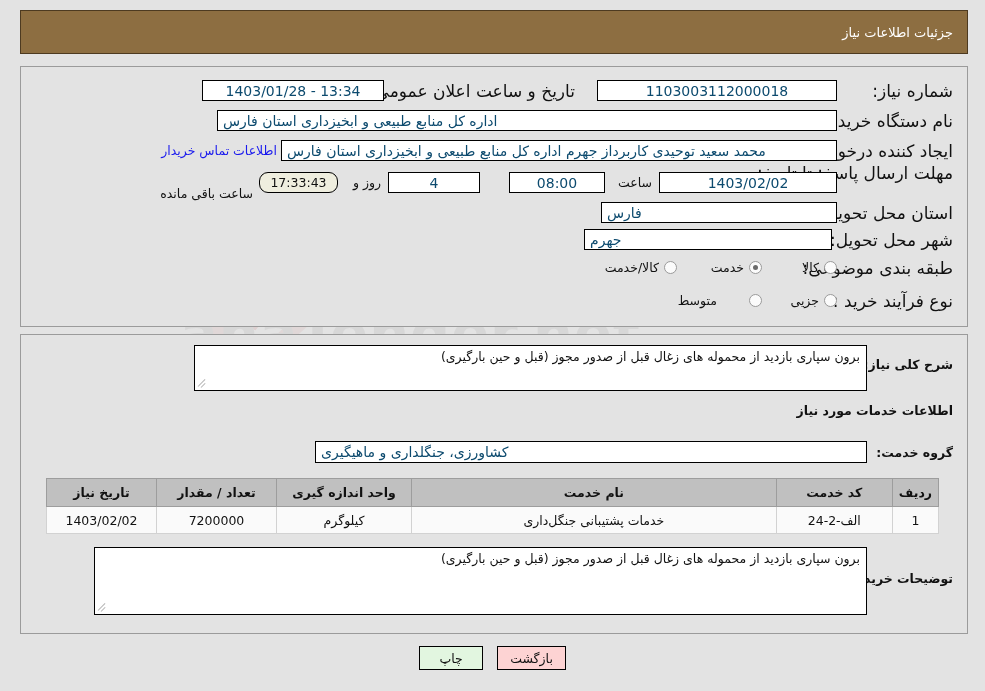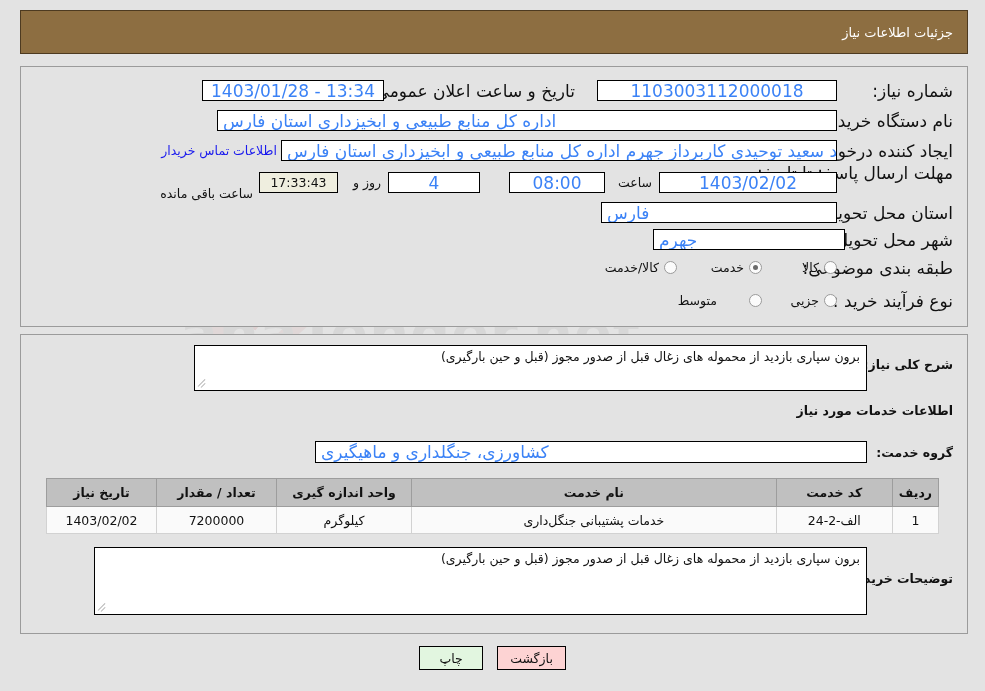--- a/index.html
+++ b/index.html
@@ -61,21 +61,21 @@
     border: 1px solid #9b9b9b; z-index: 2;
   }
   #panel-top    { left: 20px; top: 66px;  width: 948px; height: 261px; }
   #panel-bottom { left: 20px; top: 334px; width: 948px; height: 300px; }
   .lbl {
     position: absolute; text-align: right; font-size: 17px; color: #111;
     line-height: 15px; white-space: nowrap;
   }
   .fld {
     position: absolute; background: #ffffff; border: 1px solid #000;
-    font-size: 17px; color: #3b82f6;
+    font-size: 14px; color: #0c4a6e;
     display: flex; align-items: center;
     padding: 0 5px; height: 21px; overflow: hidden; white-space: nowrap;
   }
   .fld.right { justify-content: flex-end; }
   .fld.ltr { direction: ltr; justify-content: center; font-family: "DejaVu Sans", sans-serif; }
   .timer {
     position: absolute; background: #efeedf; border: 1px solid #000;
     font-size: 12.5px; height: 21px; display: flex; align-items: center;
     justify-content: center; direction: ltr; color: #111;
   }
@@ -181,28 +181,28 @@
     <div class="lbl" style="right:14px; top:77px; width:118px;">ایجاد کننده درخواست:</div>
     <div class="fld right" style="right:130px; top:73px; width:556px;">محمد سعید توحیدی کاربرداز جهرم اداره کل منابع طبیعی و ابخیزداری استان فارس</div>
     <div class="link" style="right:690px; top:73px;">اطلاعات تماس خریدار</div>
 
     <div class="lbl" style="right:14px; top:98px; width:112px; line-height:16px;">مهلت ارسال پاسخ: تا تاریخ:</div>
     <div class="fld ltr" style="right:130px; top:105px; width:178px;">1403/02/02</div>
     <div class="plain" style="right:315px; top:105px;">ساعت</div>
     <div class="fld ltr" style="right:362px; top:105px; width:96px;">08:00</div>
     <div class="fld ltr" style="right:487px; top:105px; width:92px;">4</div>
     <div class="plain" style="right:586px; top:105px;">روز و</div>
-    <div class="timer" style="right:629px; top:105px; width:79px;">17:33:43</div>
+    <div class="timer" style="right:629px; top:105px; width:79px;border-radius:9px;">17:33:43</div>
     <div class="plain" style="right:714px; top:116px;">ساعت باقی مانده</div>
 
     <div class="lbl" style="right:14px; top:139px; width:112px;">استان محل تحویل:</div>
     <div class="fld right" style="right:130px; top:135px; width:236px;">فارس</div>
 
     <div class="lbl" style="right:14px; top:166px; width:112px;">شهر محل تحویل:</div>
-    <div class="fld right" style="right:122px; top:162px; width:192px;">جهرم</div>
+    <div class="fld right" style="right:135px; top:162px; width:248px;">جهرم</div>
 
     <div class="lbl" style="right:14px; top:194px; width:118px;">طبقه بندی موضوعی:</div>
 
     <div class="radio-wrap" style="right:130px; top:190px;">
       <span class="radio"></span>
       <span class="radio-lbl">کالا</span>
     </div>
 
     <div class="radio-wrap" style="right:205px; top:190px;">
       <span class="radio on"></span>

